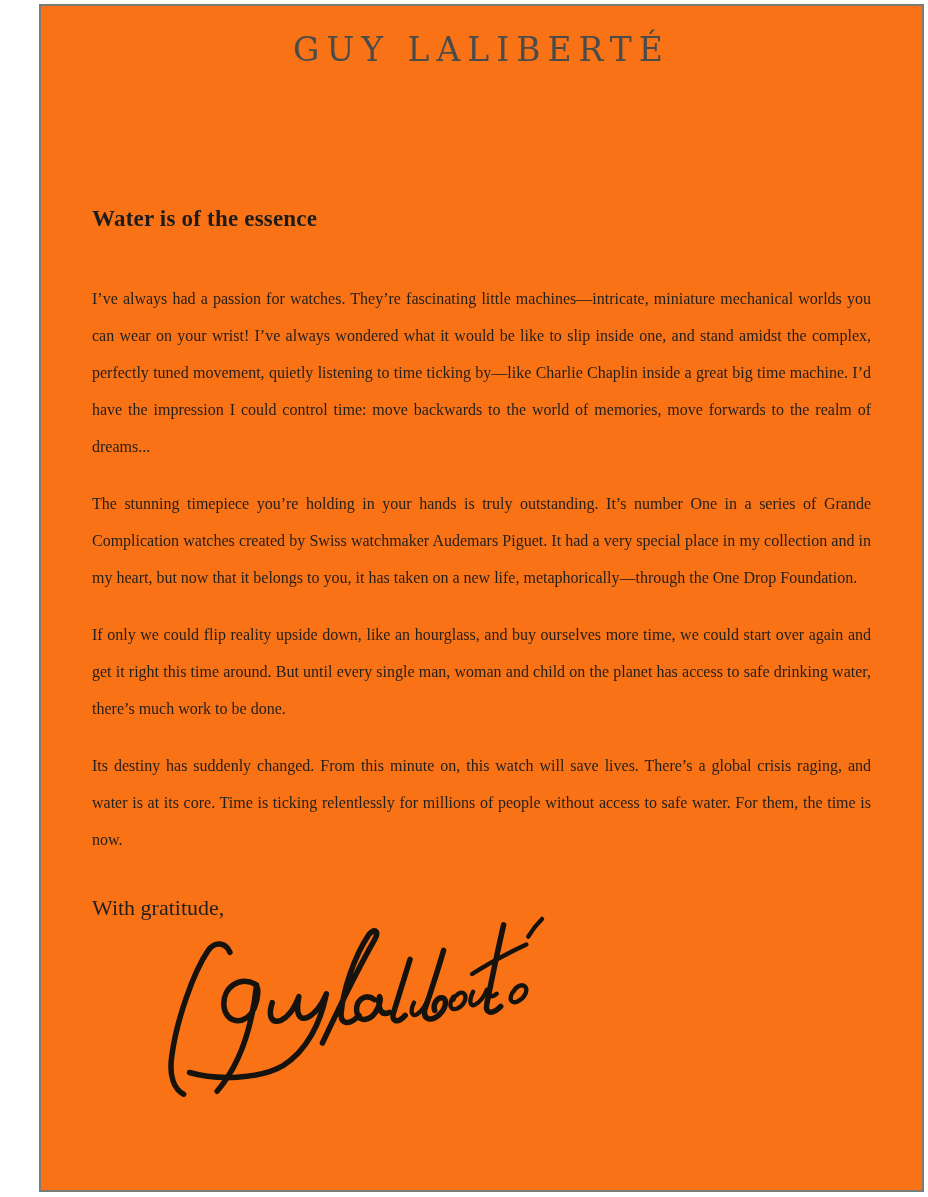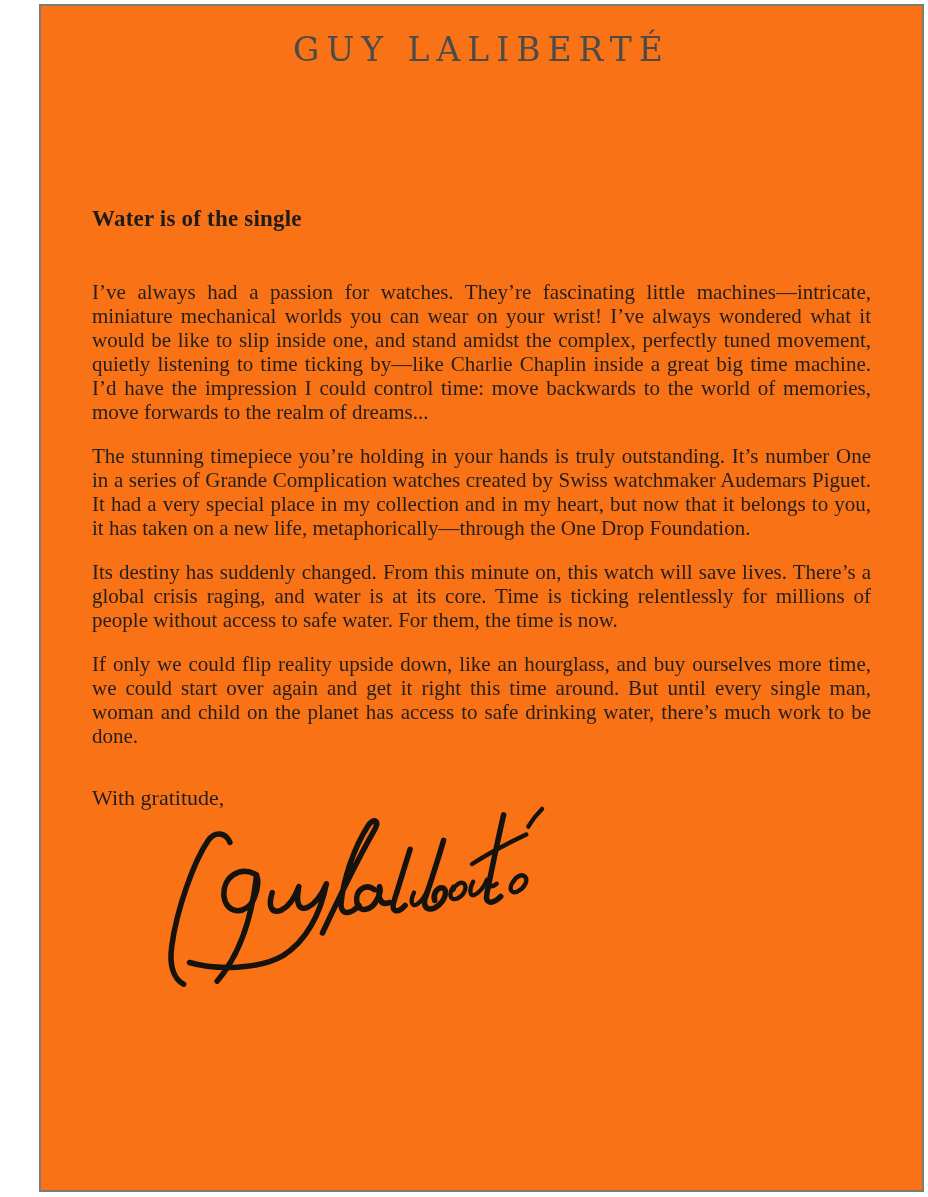--- a/index.html
+++ b/index.html
@@ -44,22 +44,22 @@
     line-height: 30px;
     font-weight: 700;
     color: #1e1c1a;
     letter-spacing: 0.2px;
   }
   .body-copy {
     margin-top: 46px;
   }
   .para {
     margin: 0 0 20px 0;
-    font-size: 21px;
-    line-height: 24px;
+    font-size: 16px;
+    line-height: 37px;
     text-align: justify;
     color: #221f1c;
   }
   .closing {
     margin-top: 36px;
     font-size: 22px;
     line-height: 27px;
     color: #221f1c;
   }
   .signature-wrap {
@@ -85,27 +85,27 @@
   }
 </style>
 </head>
 <body>
 
 <div class="canvas">
   <div class="sheet">
 
     <div class="letterhead">GUY LALIBERTÉ</div>
 
-    <div class="heading">Water is of the single</div>
+    <div class="heading">Water is of the essence</div>
 
     <div class="body-copy">
       <p class="para">I’ve always had a passion for watches. They’re fascinating little machines—intricate, miniature mechanical worlds you can wear on your wrist! I’ve always wondered what it would be like to slip inside one, and stand amidst the complex, perfectly tuned movement, quietly listening to time ticking by—like Charlie Chaplin inside a great big time machine. I’d have the impression I could control time: move backwards to the world of memories, move forwards to the realm of dreams...</p>
       <p class="para">The stunning timepiece you’re holding in your hands is truly outstanding. It’s number One in a series of Grande Complication watches created by Swiss watchmaker Audemars Piguet. It had a very special place in my collection and in my heart, but now that it belongs to you, it has taken on a new life, metaphorically—through the One Drop Foundation.</p>
+      <p class="para">If only we could flip reality upside down, like an hourglass, and buy ourselves more time, we could start over again and get it right this time around. But until every single man, woman and child on the planet has access to safe drinking water, there’s much work to be done.</p>
       <p class="para">Its destiny has suddenly changed. From this minute on, this watch will save lives. There’s a global crisis raging, and water is at its core. Time is ticking relentlessly for millions of people without access to safe water. For them, the time is now.</p>
-      <p class="para">If only we could flip reality upside down, like an hourglass, and buy ourselves more time, we could start over again and get it right this time around. But until every single man, woman and child on the planet has access to safe drinking water, there’s much work to be done.</p>
     </div>
 
     <div class="closing">With gratitude,</div>
 
     <div class="signature-wrap">
       <svg viewBox="0 0 396 195" xmlns="http://www.w3.org/2000/svg">
         <title>Guy Laliberté</title>
 
         <path class="sig-stroke" d="M 74 40 C 70 30 59 28 52 38 C 37 60 20 108 15 145 C 12 165 17 179 27 184"></path>
 

